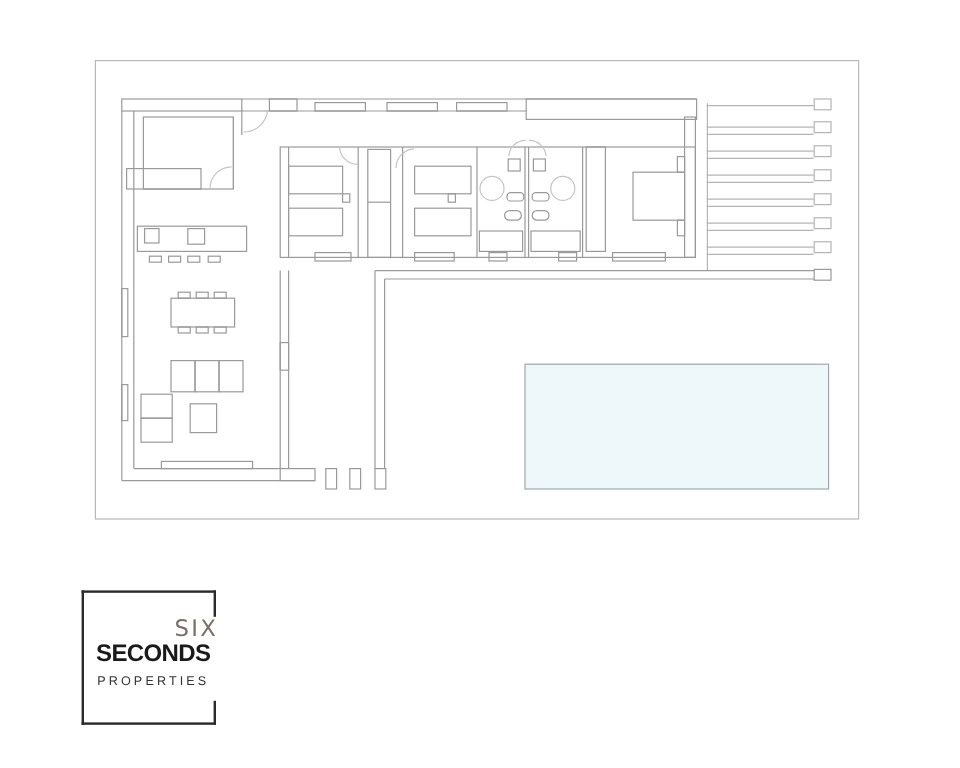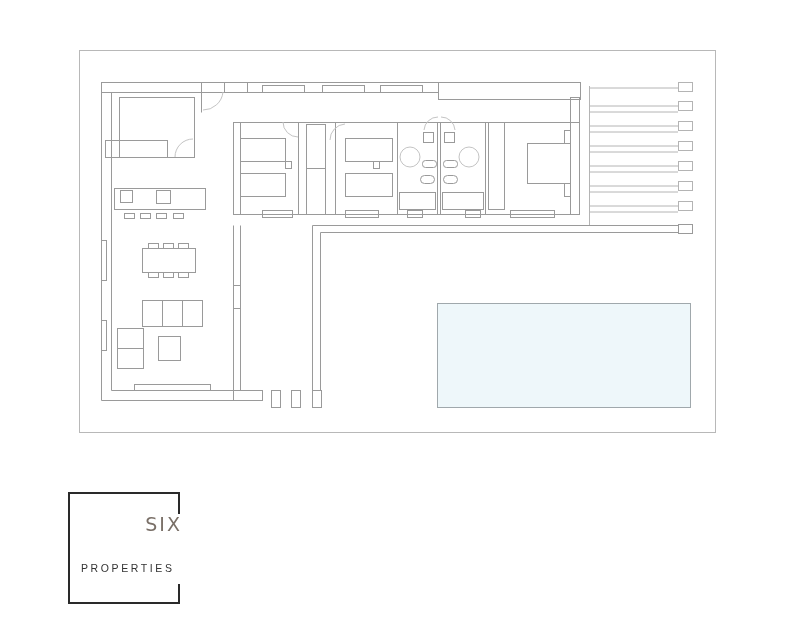--- a/index.html
+++ b/index.html
@@ -177,14 +177,15 @@
   </g>
 
   <rect x="437.5" y="303.5" width="253" height="104" fill="#eef7fa" stroke="#a0a8ac" stroke-width="1"></rect>
 </svg>
 
 <div class="logo">
   <div class="logo-frame"></div>
   <div class="logo-frame-r"></div>
   <div class="logo-frame-r2"></div>
   <div class="logo-six">SIX</div>
+  <div class="logo-seconds">SECONDS</div>
   <div class="logo-props">PROPERTIES</div>
 </div>
 
 </body></html>

